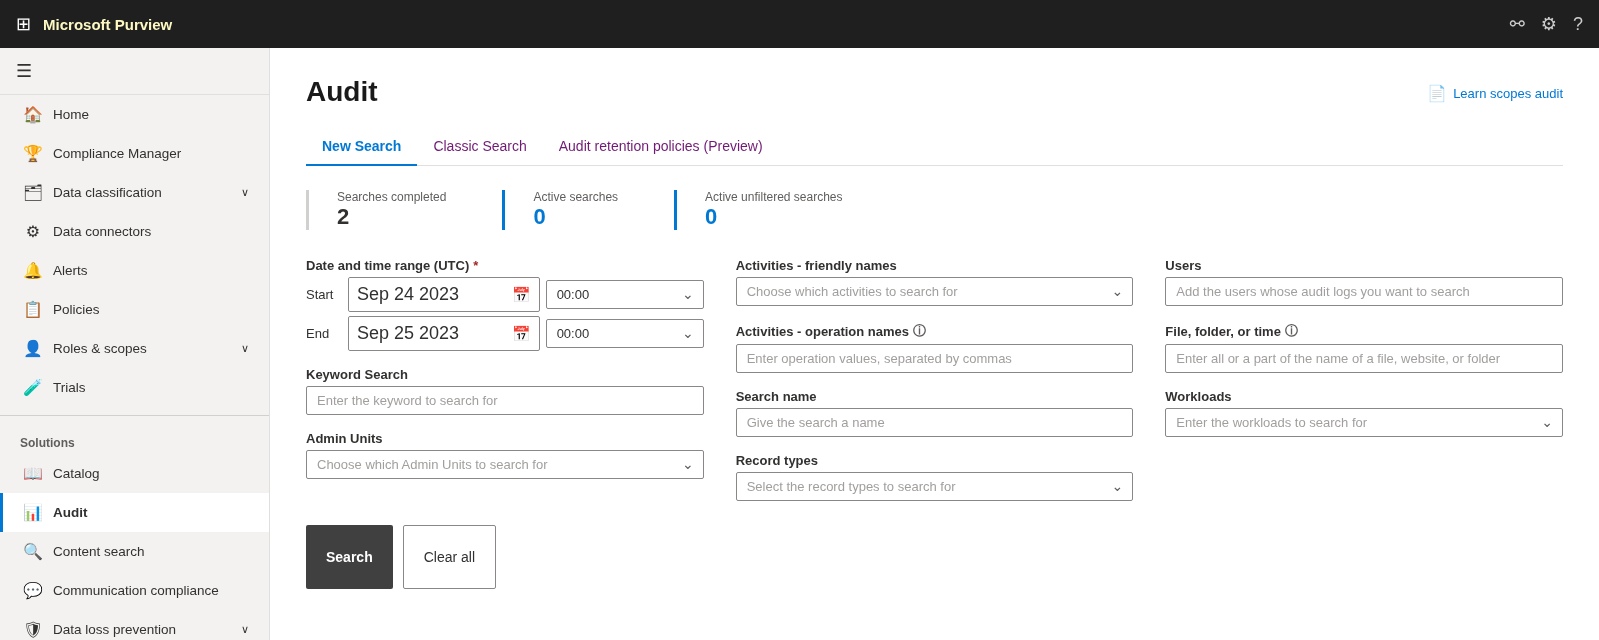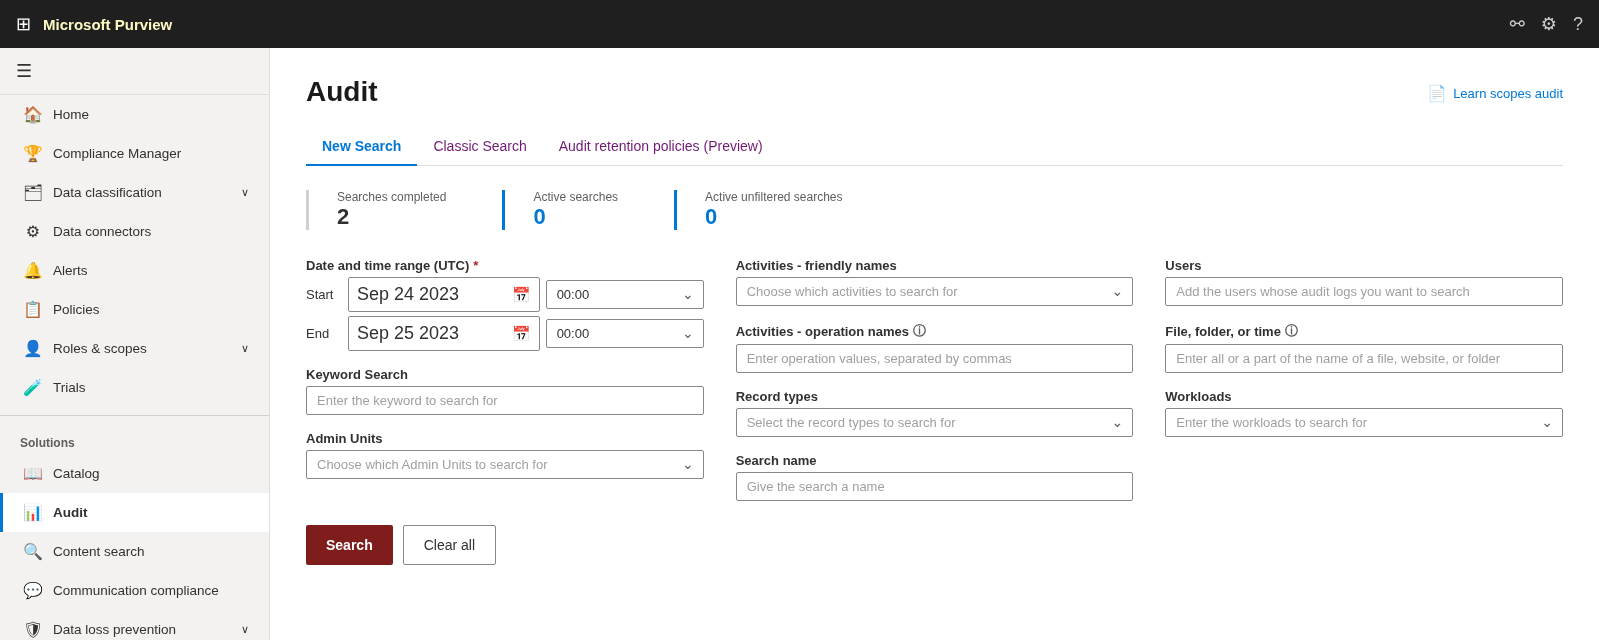--- a/index.html
+++ b/index.html
@@ -167,25 +167,25 @@
       cursor: pointer;
     }
 
     .date-time-row { display: flex; gap: 6px; align-items: center; }
     .date-part { flex: 1.2; }
     .time-part { flex: 1; }
 
     
     .button-row { display: flex; gap: 10px; margin-top: 24px; }
     .btn-primary {
-      background: #7f1d1d;
+      background: #404040;
       color: #fff;
       border: none;
       border-radius: 2px;
-      padding: 12px 20px;
+      padding: 24px 20px;
       font-size: 14px;
       cursor: pointer;
       font-weight: 600;
     }
     .btn-secondary {
       background: #fff;
       color: #323130;
       border: 1px solid #8a8886;
       border-radius: 2px;
       padding: 8px 20px;
@@ -379,32 +379,32 @@
 
         <div class="field-group">
           <div class="field-label">
             <span>Activities - operation names</span>
             <span class="info-icon" title="Info">ⓘ</span>
           </div>
           <input type="text" class="input-field" placeholder="Enter operation values, separated by commas" style="">
         </div>
 
         <div class="field-group">
+          <div class="field-label">Search name</div>
+          <input type="text" class="input-field" placeholder="Give the search a name" style="">
+        </div>
+
+        <div class="field-group">
           <div class="field-label">Record types</div>
           <div class="select-wrapper">
             <select class="select-field">
               <option value="">Select the record types to search for</option>
             </select>
           </div>
         </div>
-
-        <div class="field-group">
-          <div class="field-label">Search name</div>
-          <input type="text" class="input-field" placeholder="Give the search a name" style="">
-        </div>
       </div>
 
       <div class="form-col">
 
         <div class="field-group">
           <div class="field-label">Users</div>
           <input type="text" class="input-field" placeholder="Add the users whose audit logs you want to search" style="">
         </div>
 
         <div class="field-group">

